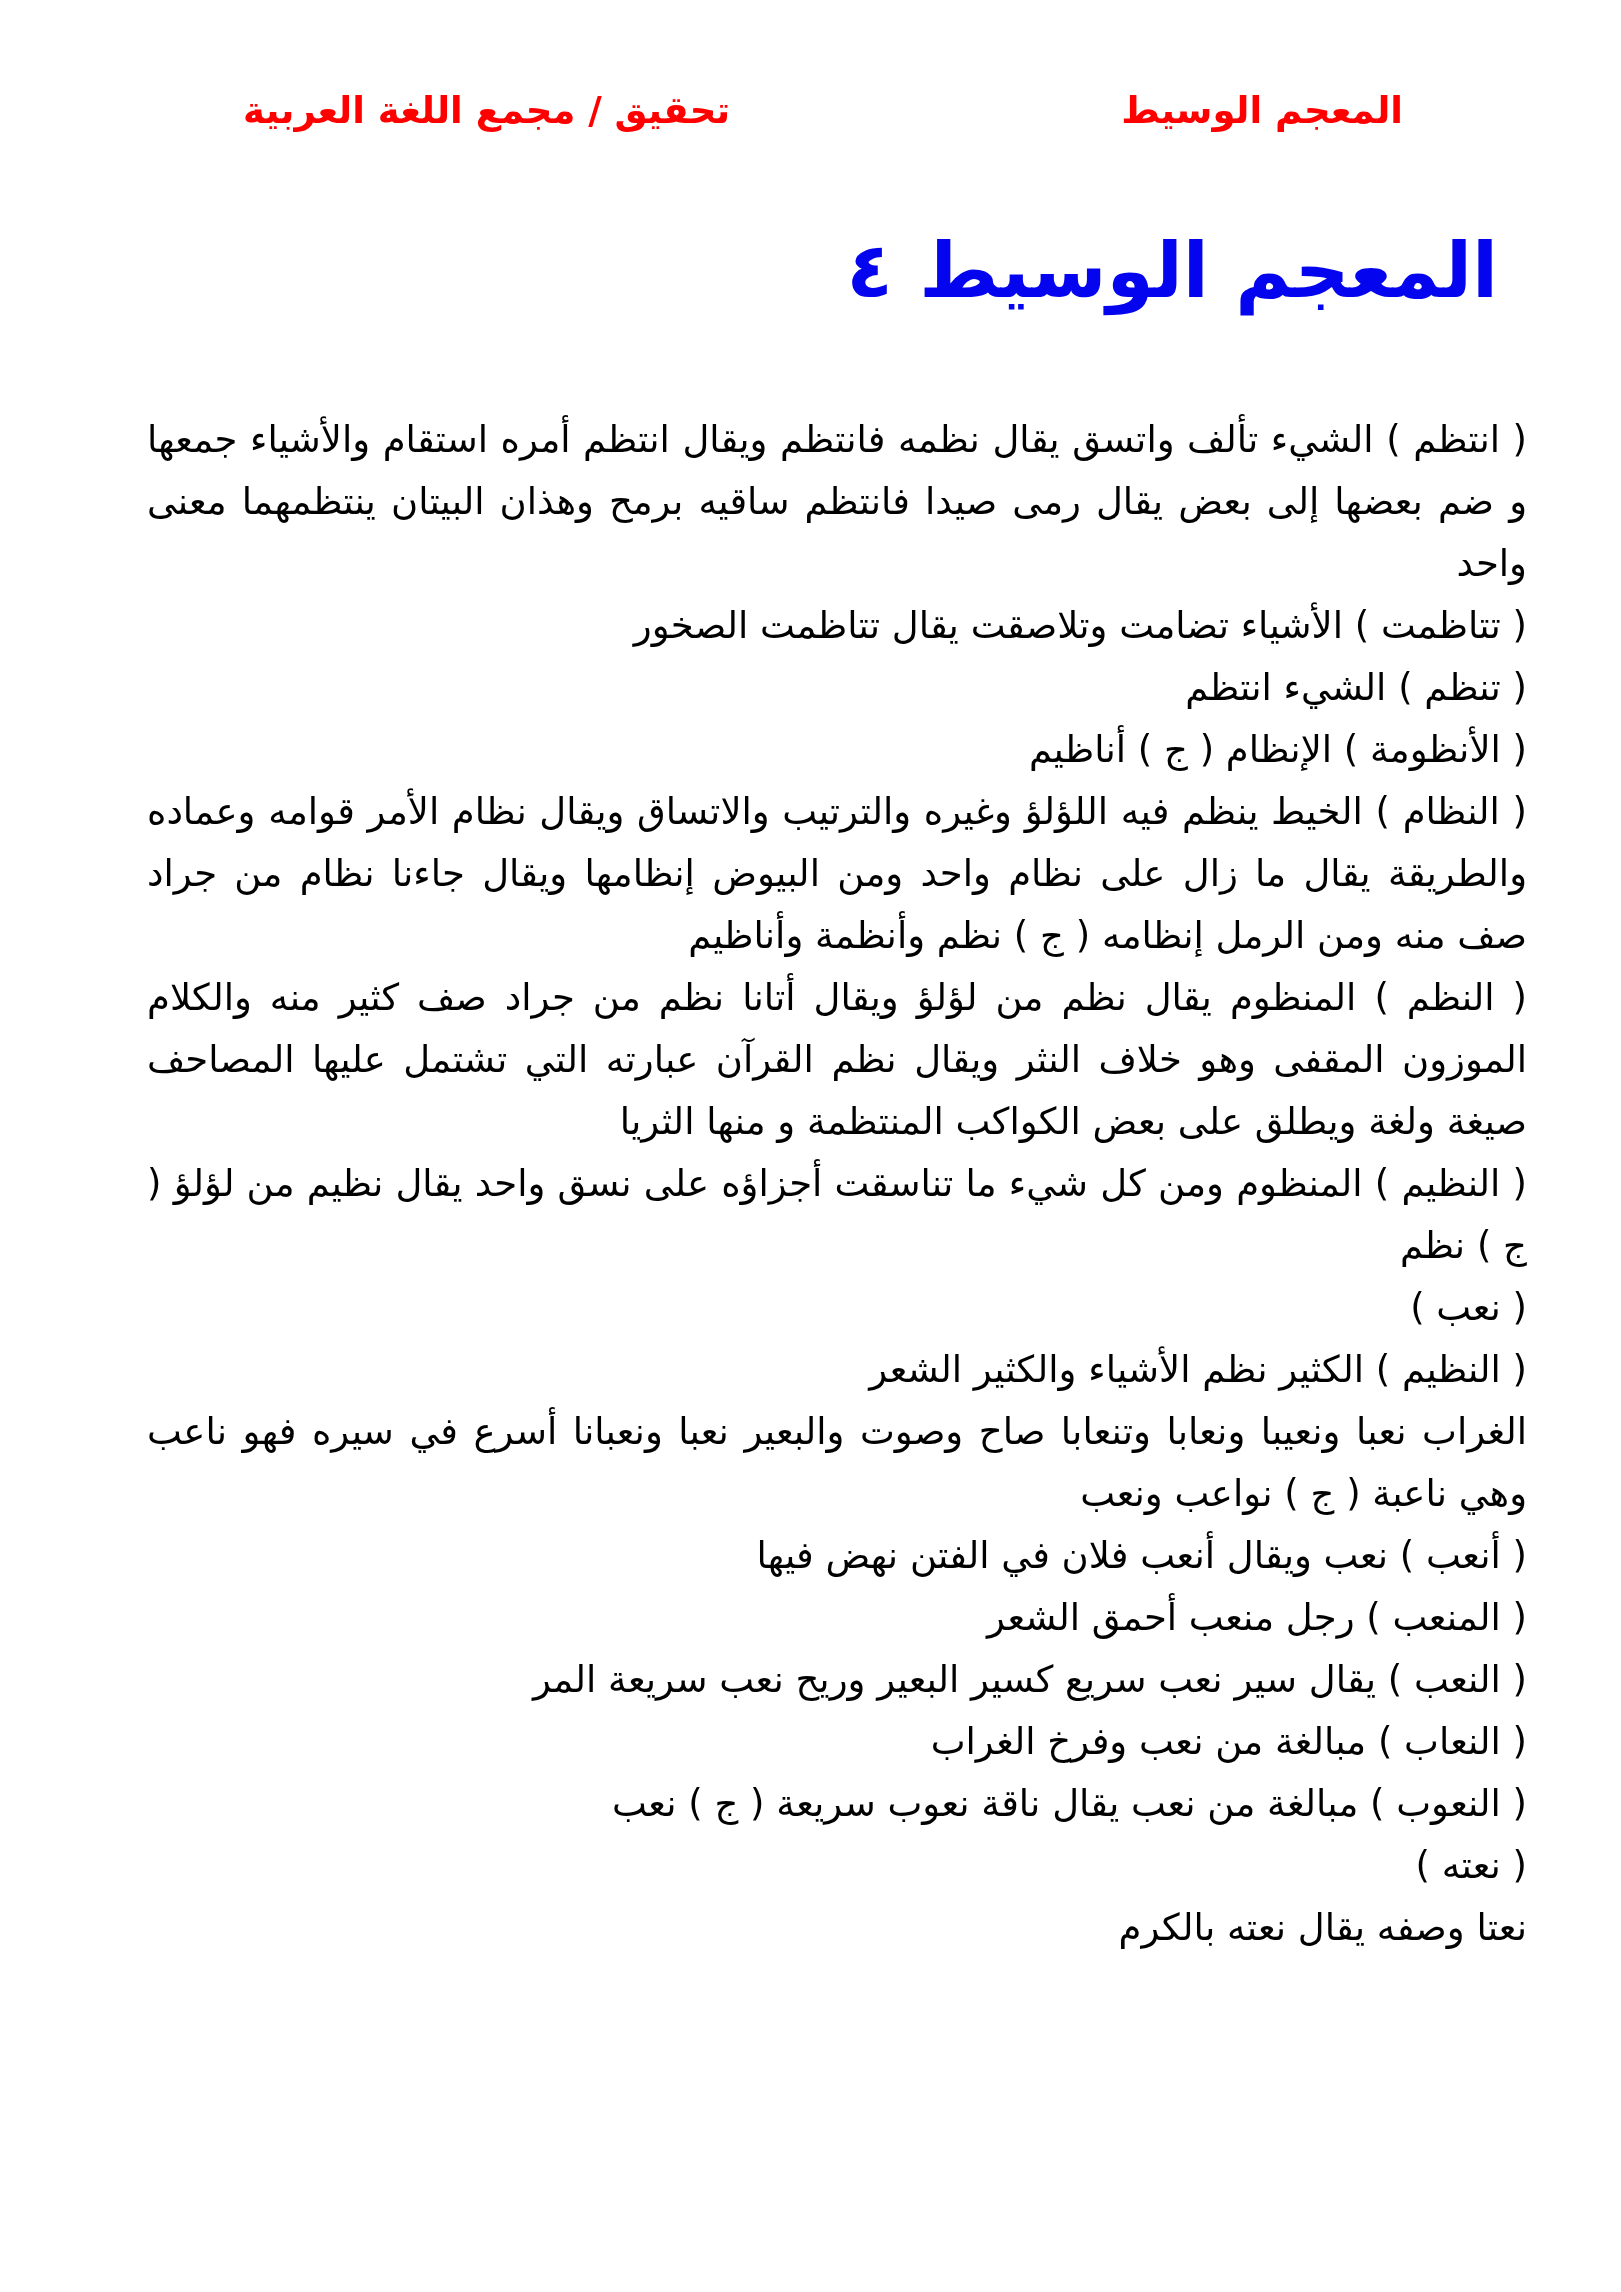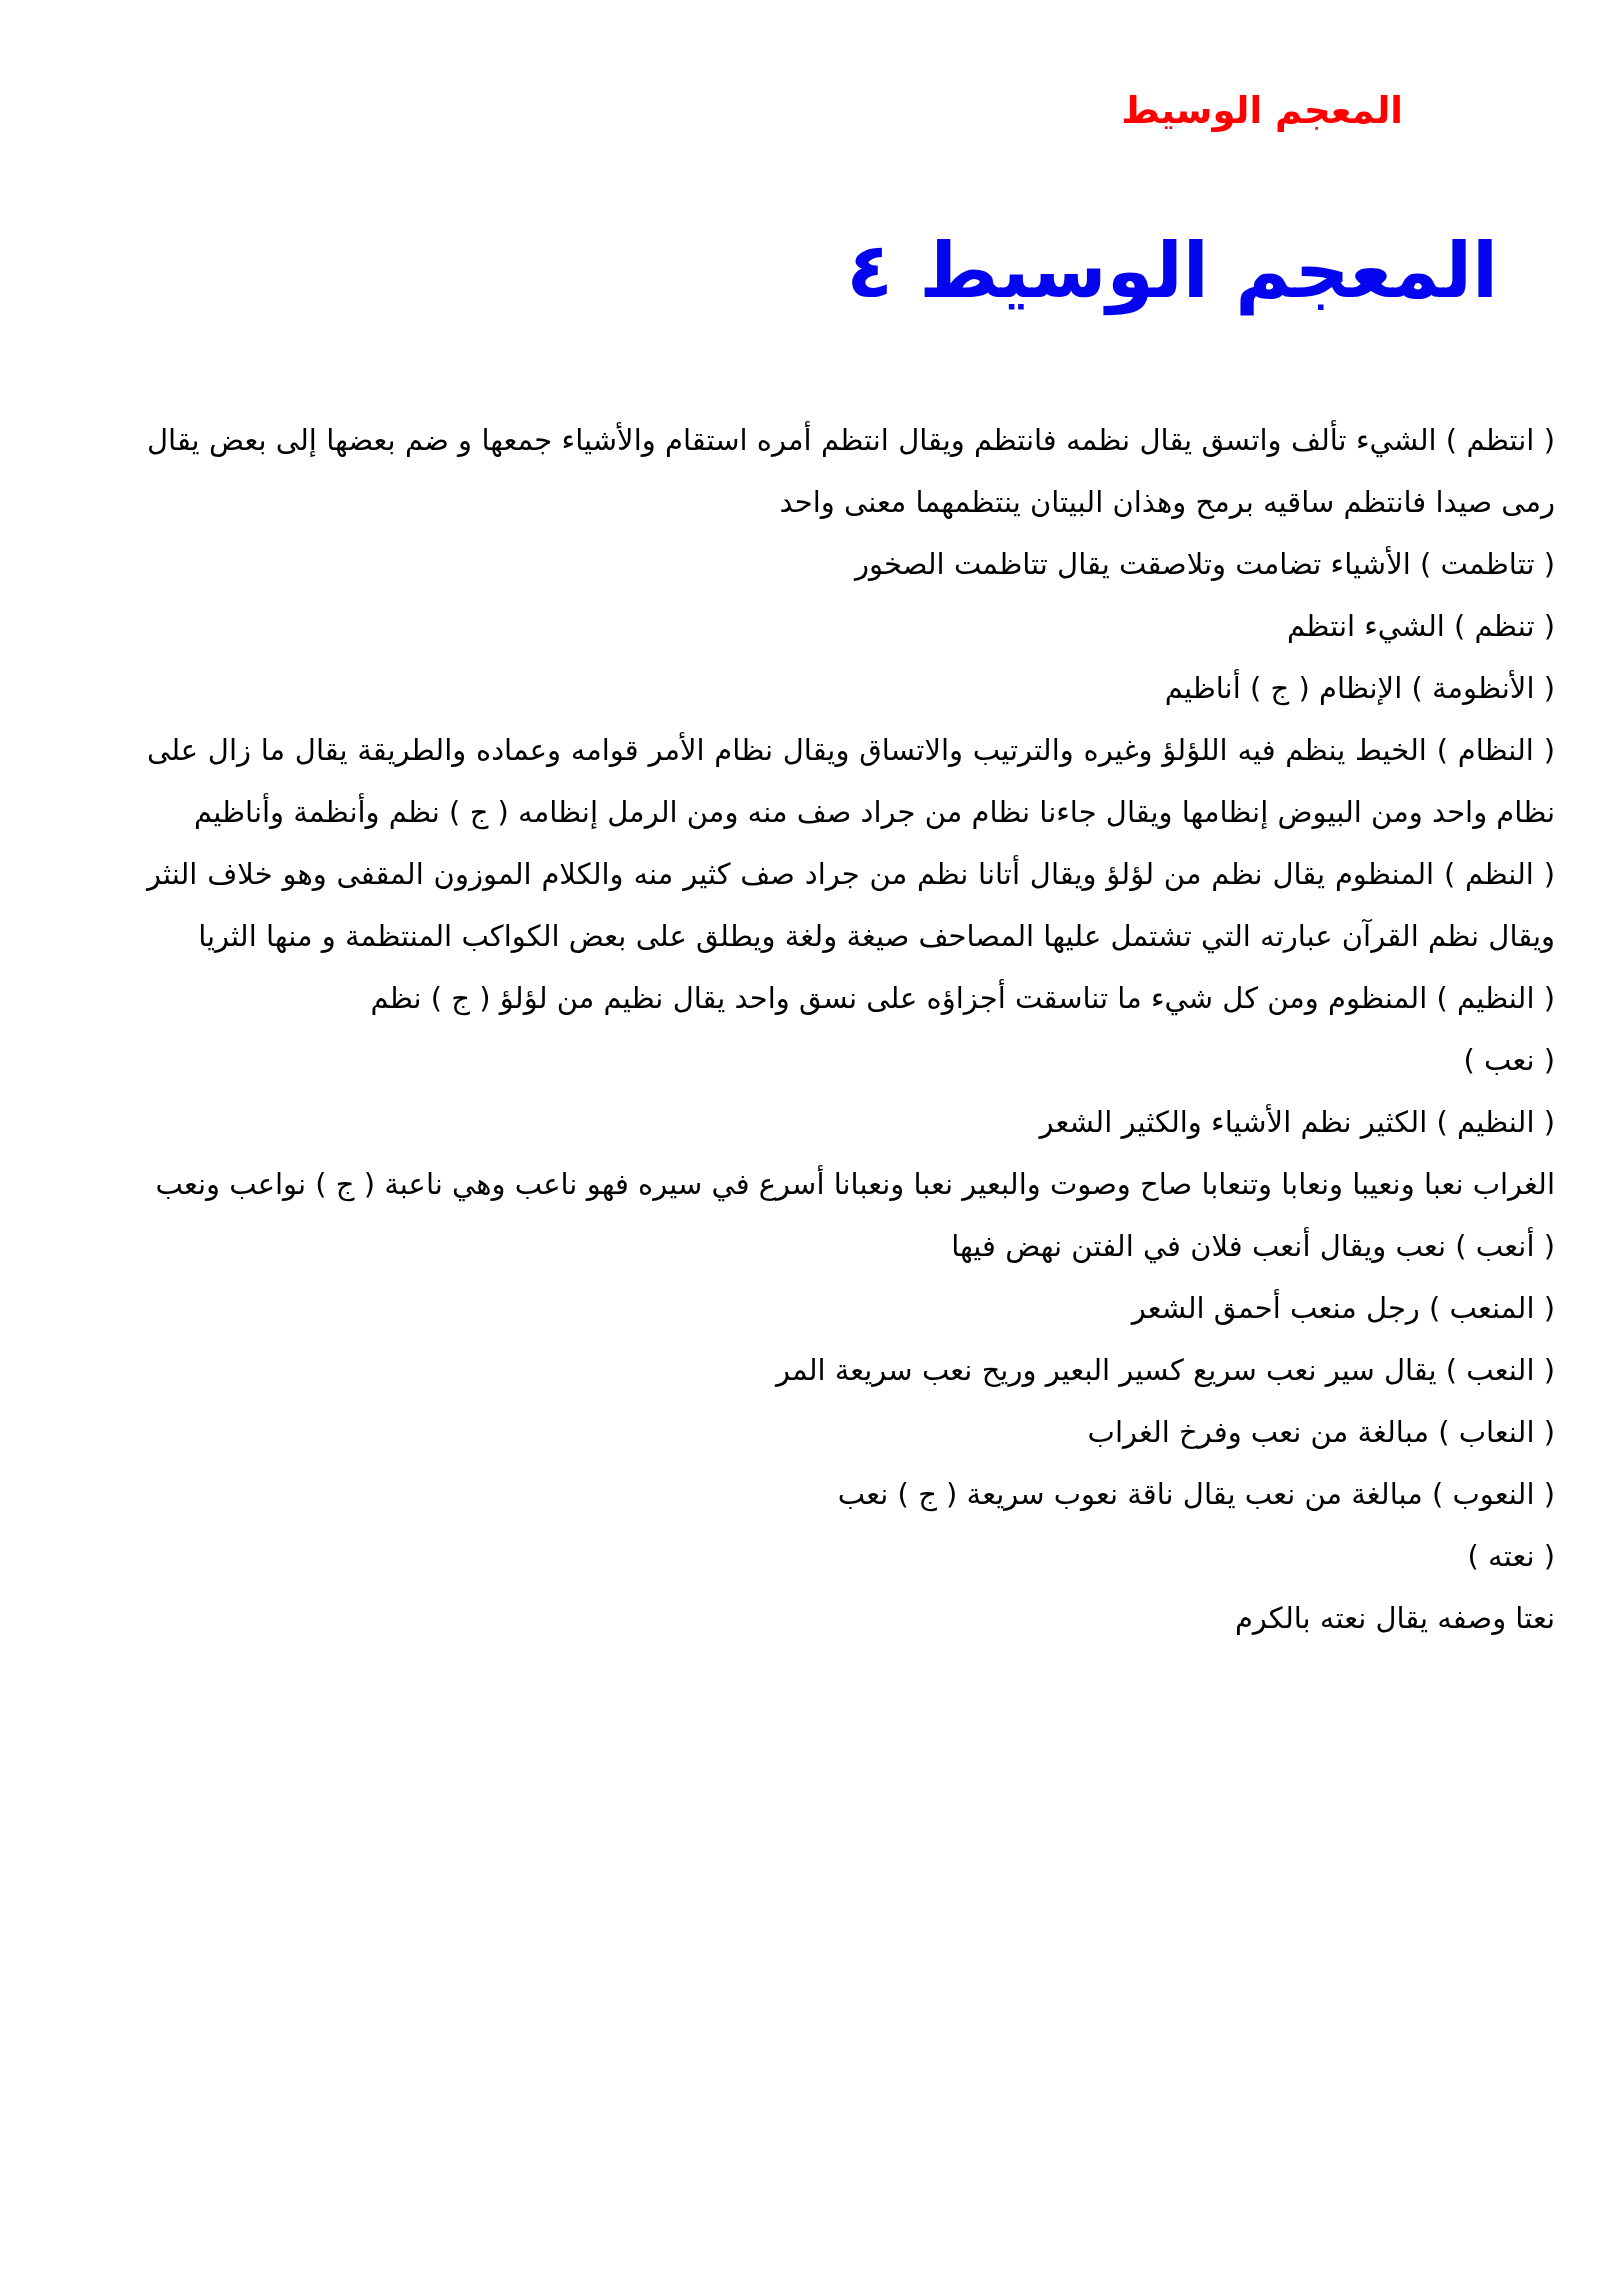--- a/index.html
+++ b/index.html
@@ -25,36 +25,37 @@
   .hdr .hdr-item { letter-spacing:0px; }
   .title {
     margin:86px 123px 12px 0;
     text-align:right;
     color:#0404ee;
     font-size:76px;
     font-weight:bold;
     line-height:1.35;
   }
   .entries {
-    margin:86px 66px 0 147px;
+    margin:86px 94px 0 147px;
     color:#000000;
-    font-size:29px;
+    font-size:37px;
     line-height:62px;
     text-align:justify;
     text-align-last:right;
   }
   .entry { margin:0; padding:0; }
 </style>
 </head>
 <body>
 
 <div class="page">
 
   <header class="hdr">
     <div class="hdr-item">المعجم الوسيط</div>
+    <div class="hdr-item">تحقيق / مجمع اللغة العربية</div>
   </header>
 
   <h1 class="title">المعجم الوسيط ٤</h1>
 
   <main class="entries">
     <p class="entry">( انتظم ) الشيء تألف واتسق يقال نظمه فانتظم ويقال انتظم أمره استقام والأشياء جمعها و ضم بعضها إلى بعض يقال رمى صيدا فانتظم ساقيه برمح وهذان البيتان ينتظمهما معنى واحد</p>
     <p class="entry">( تتاظمت ) الأشياء تضامت وتلاصقت يقال تتاظمت الصخور</p>
     <p class="entry">( تنظم ) الشيء انتظم</p>
     <p class="entry">( الأنظومة ) الإنظام ( ج ) أناظيم</p>
     <p class="entry">( النظام ) الخيط ينظم فيه اللؤلؤ وغيره والترتيب والاتساق ويقال نظام الأمر قوامه وعماده والطريقة يقال ما زال على نظام واحد ومن البيوض إنظامها ويقال جاءنا نظام من جراد صف منه ومن الرمل إنظامه ( ج ) نظم وأنظمة وأناظيم</p>

